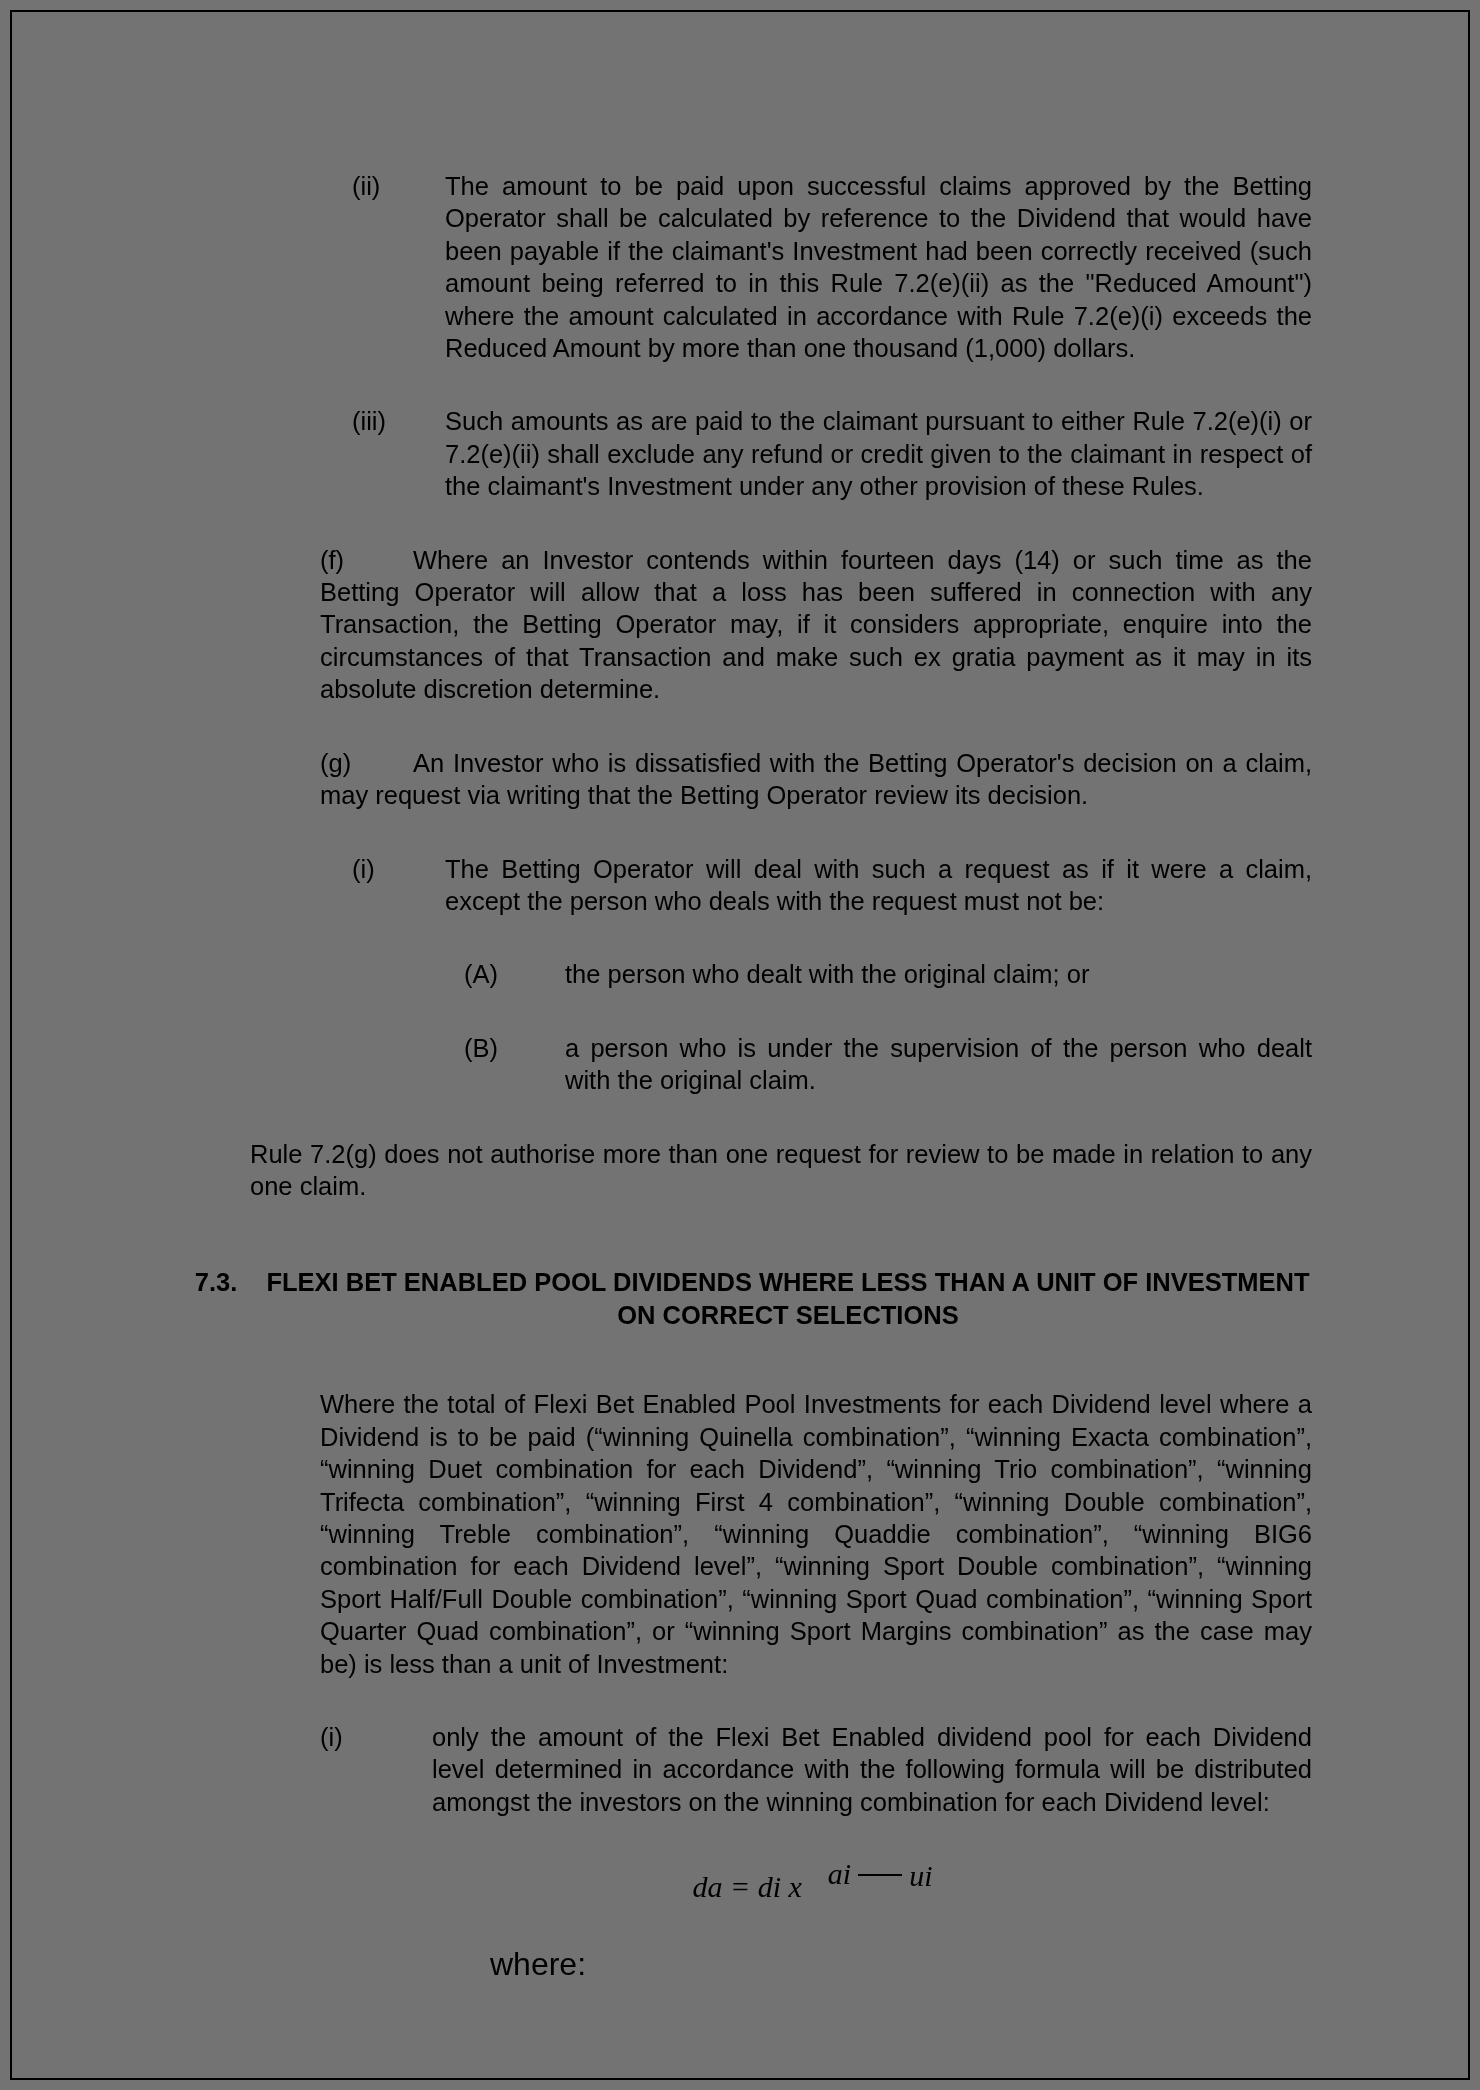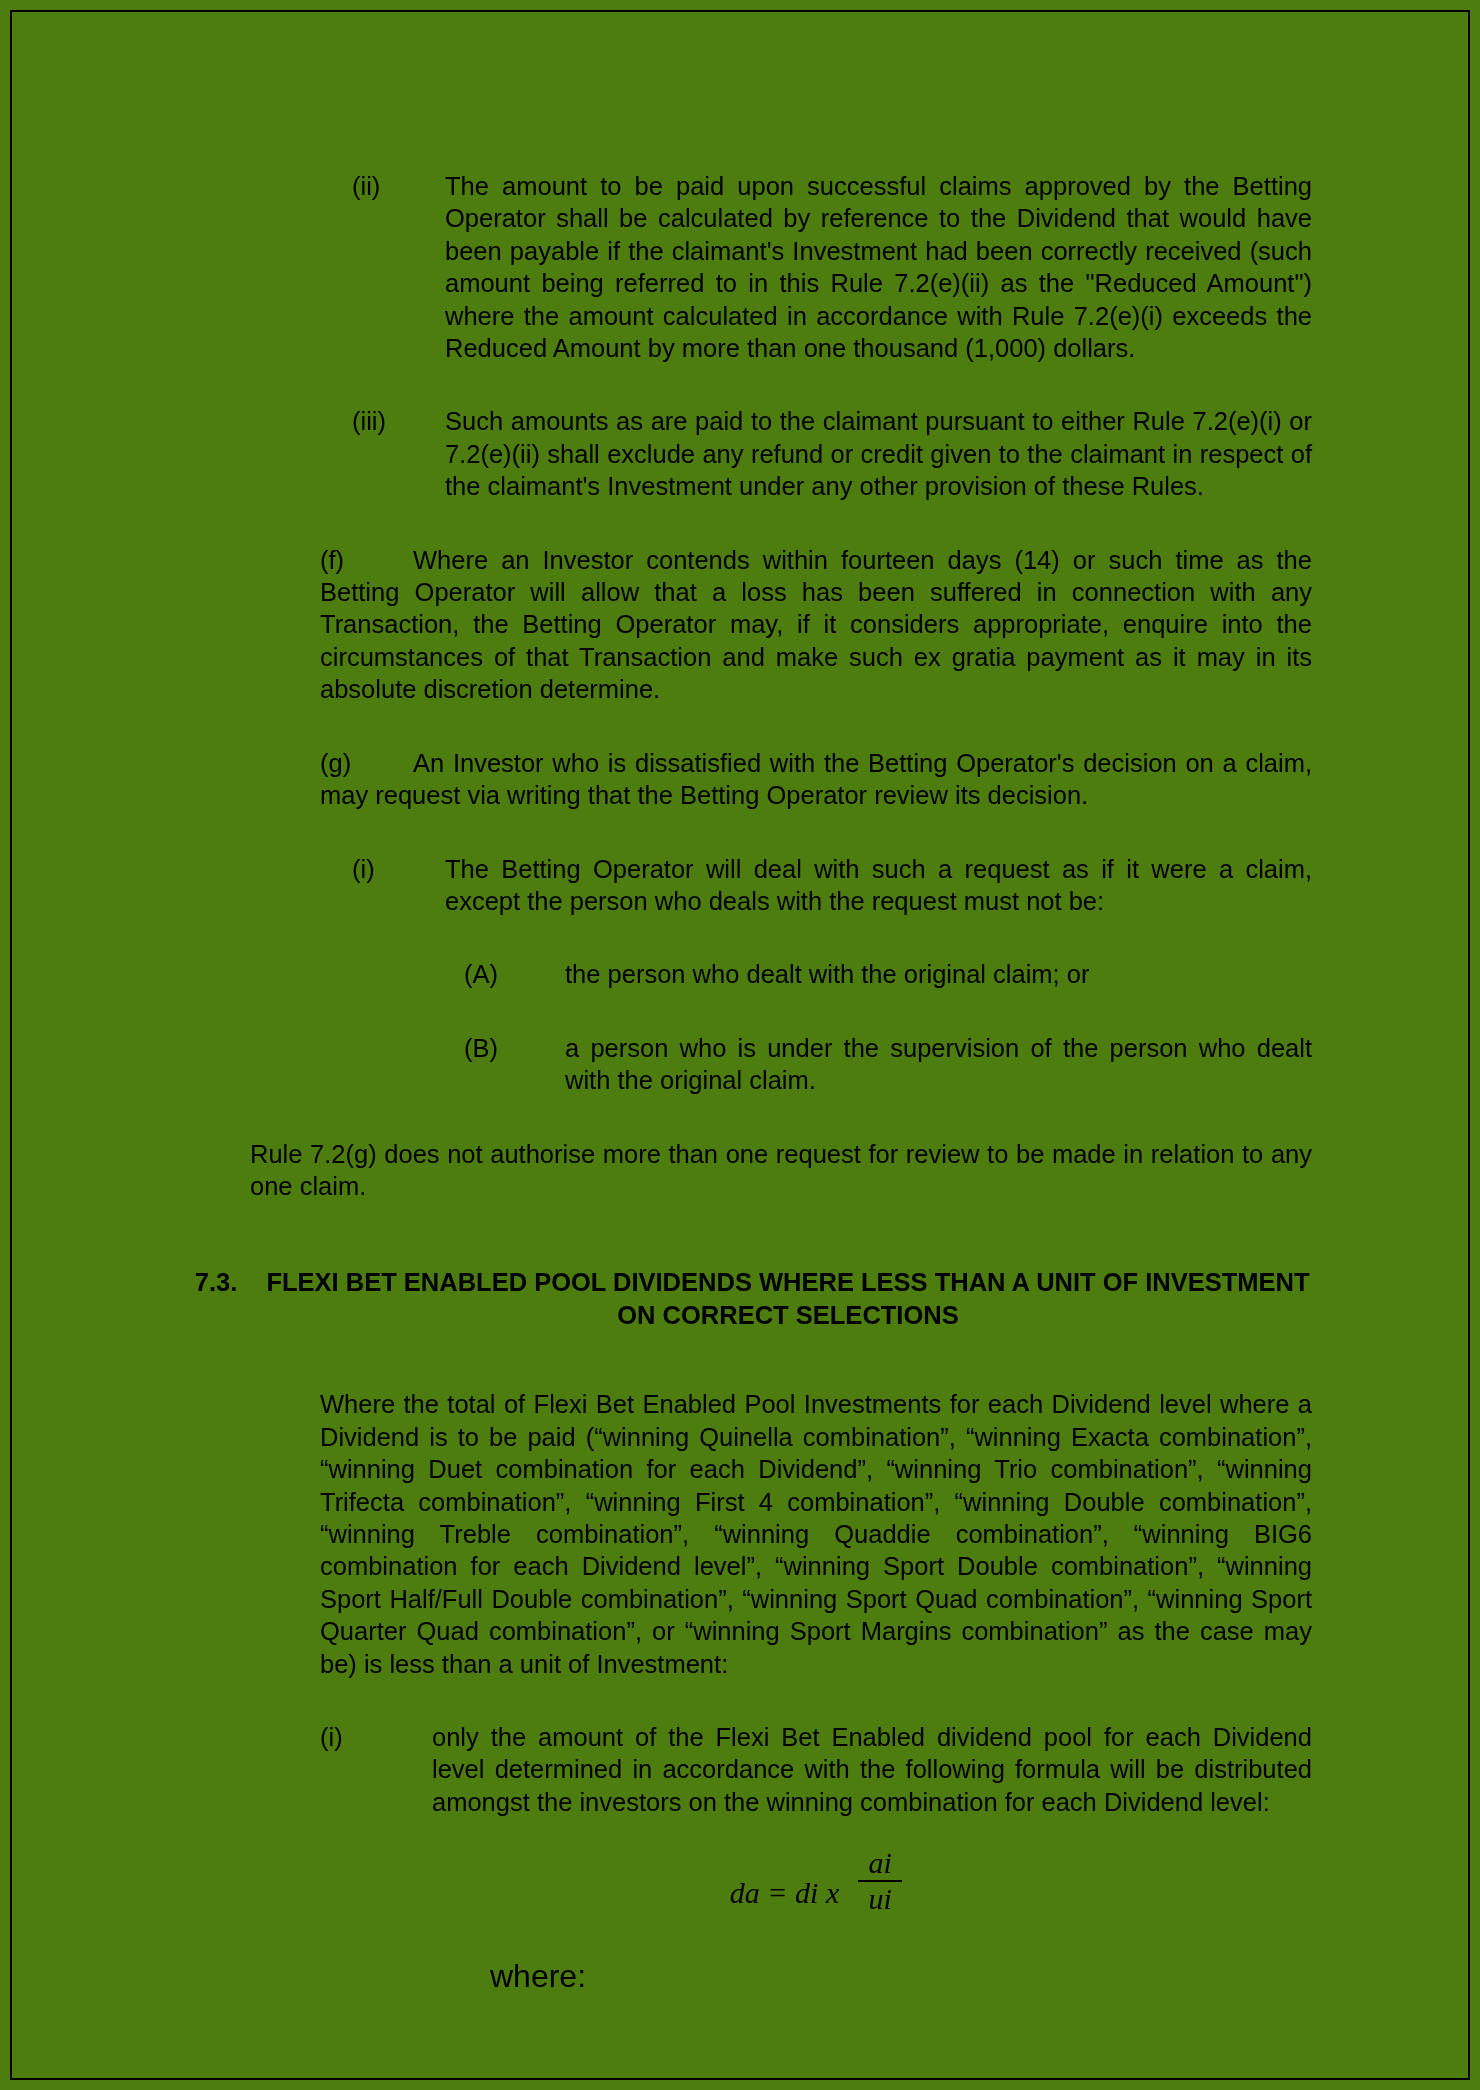--- a/index.html
+++ b/index.html
@@ -8,21 +8,21 @@
     background: #ffffff;
   }
   body {
     font-family: "Liberation Sans", sans-serif;
     color: #000000;
   }
   .page {
     position: relative;
     width: 1480px;
     height: 2090px;
-    background: #4d7c0f;
+    background: #737373;
     box-sizing: border-box;
     overflow: hidden;
   }
   .page-border {
     position: absolute;
     left: 10px;
     top: 10px;
     width: 1460px;
     height: 2070px;
     border: 2px solid #000000;
@@ -131,21 +131,20 @@
     align-items: center;
     font-family: "Liberation Serif", serif;
     font-style: italic;
     font-size: 30px;
     line-height: 1;
     white-space: nowrap;
   }
   .formula .lhs { margin-right: 11px; margin-top: 24px; }
   .frac {
     display: inline-flex;
-    flex-direction: column;
     align-items: center;
     margin-left: 8px;
     vertical-align: middle;
   }
   .frac .num { padding: 0 7px 2px 7px; }
   .frac .bar {
     width: 100%;
     min-width: 44px;
     height: 2px;
     background: #000;

